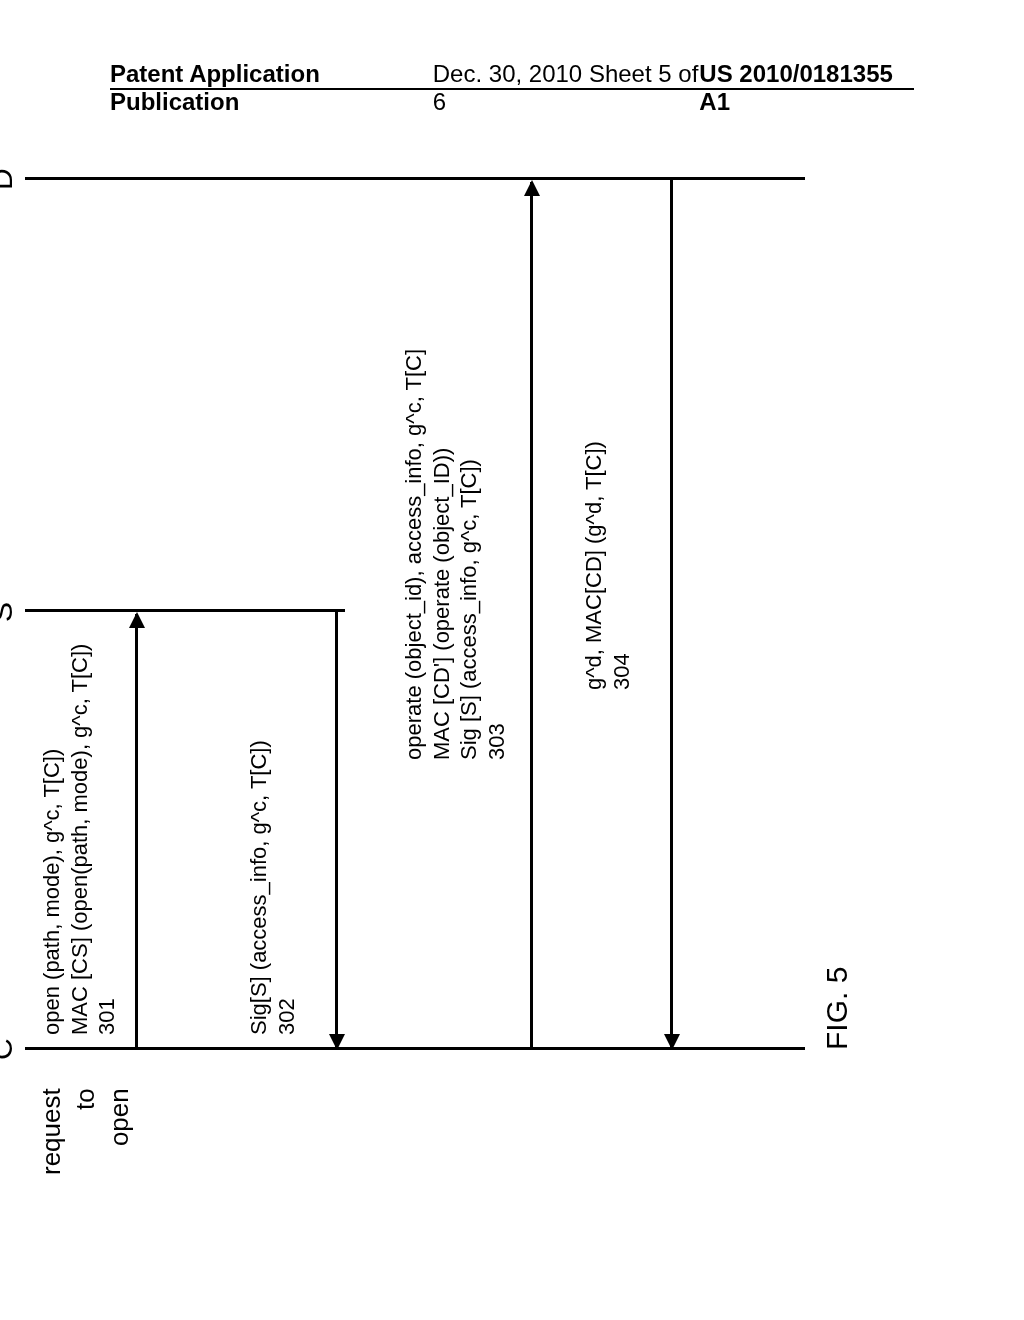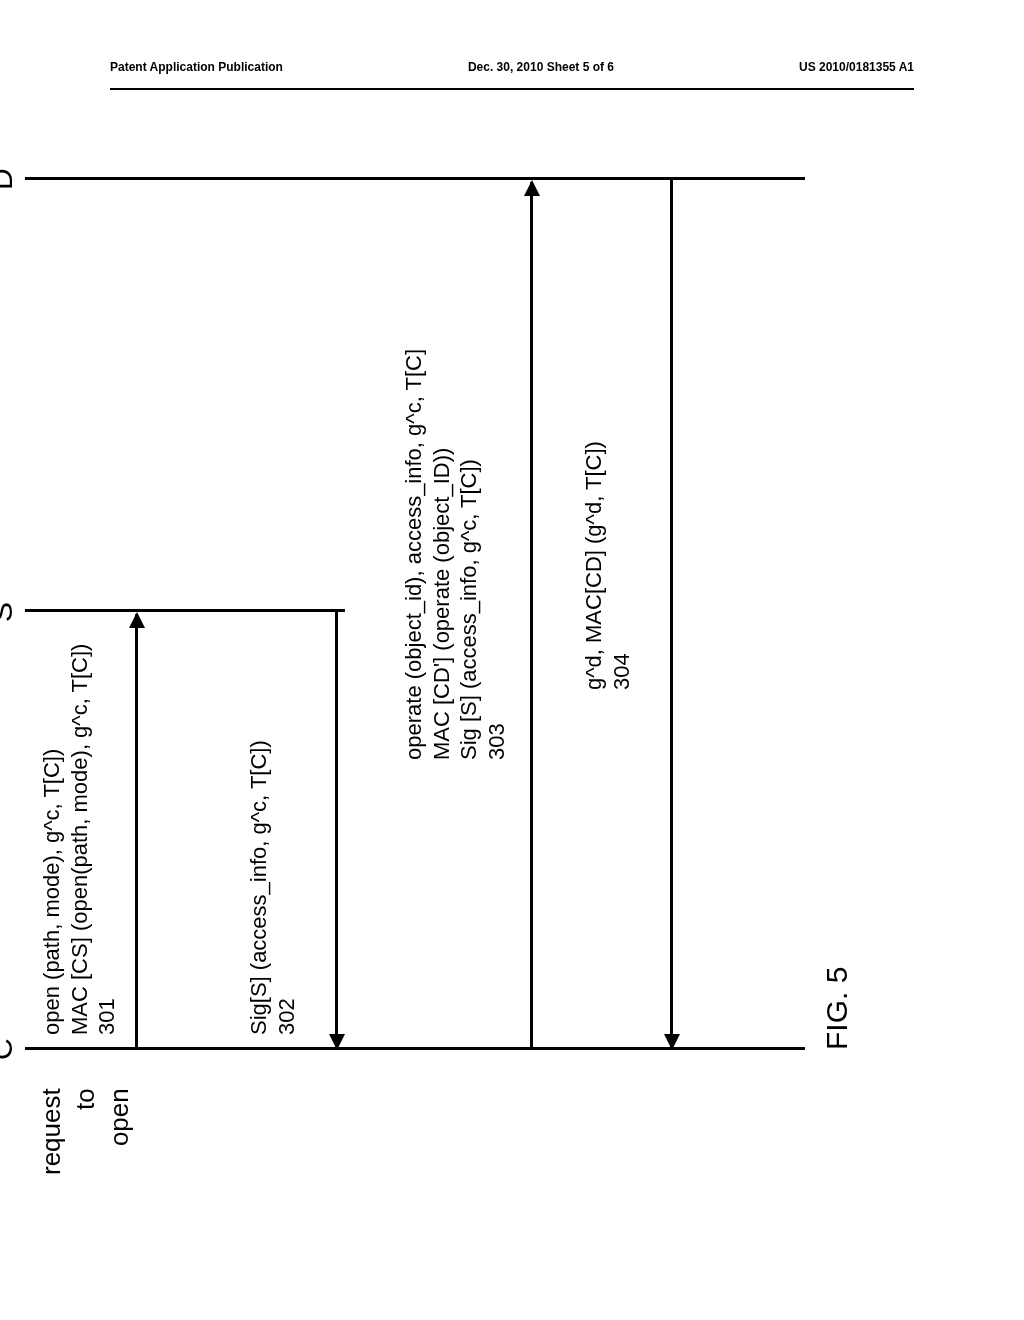--- a/index.html
+++ b/index.html
@@ -14,28 +14,27 @@
   }
   .header {
     position: absolute;
     top: 60px;
     left: 0;
     width: 100%;
     padding: 0 110px;
     box-sizing: border-box;
     display: flex;
     justify-content: space-between;
-    font-size: 12px;
+    font-size: 24px;
   }
   .header-left {
     font-weight: bold;
   }
   .header-center {
-    font-weight: bold;
-    text-align: right;
+    font-weight: normal;
   }
   .header-right {
     font-weight: bold;
   }
   .header-line {
     position: absolute;
     top: 88px;
     left: 110px;
     right: 110px;
     border-top: 2.5px solid #000;

